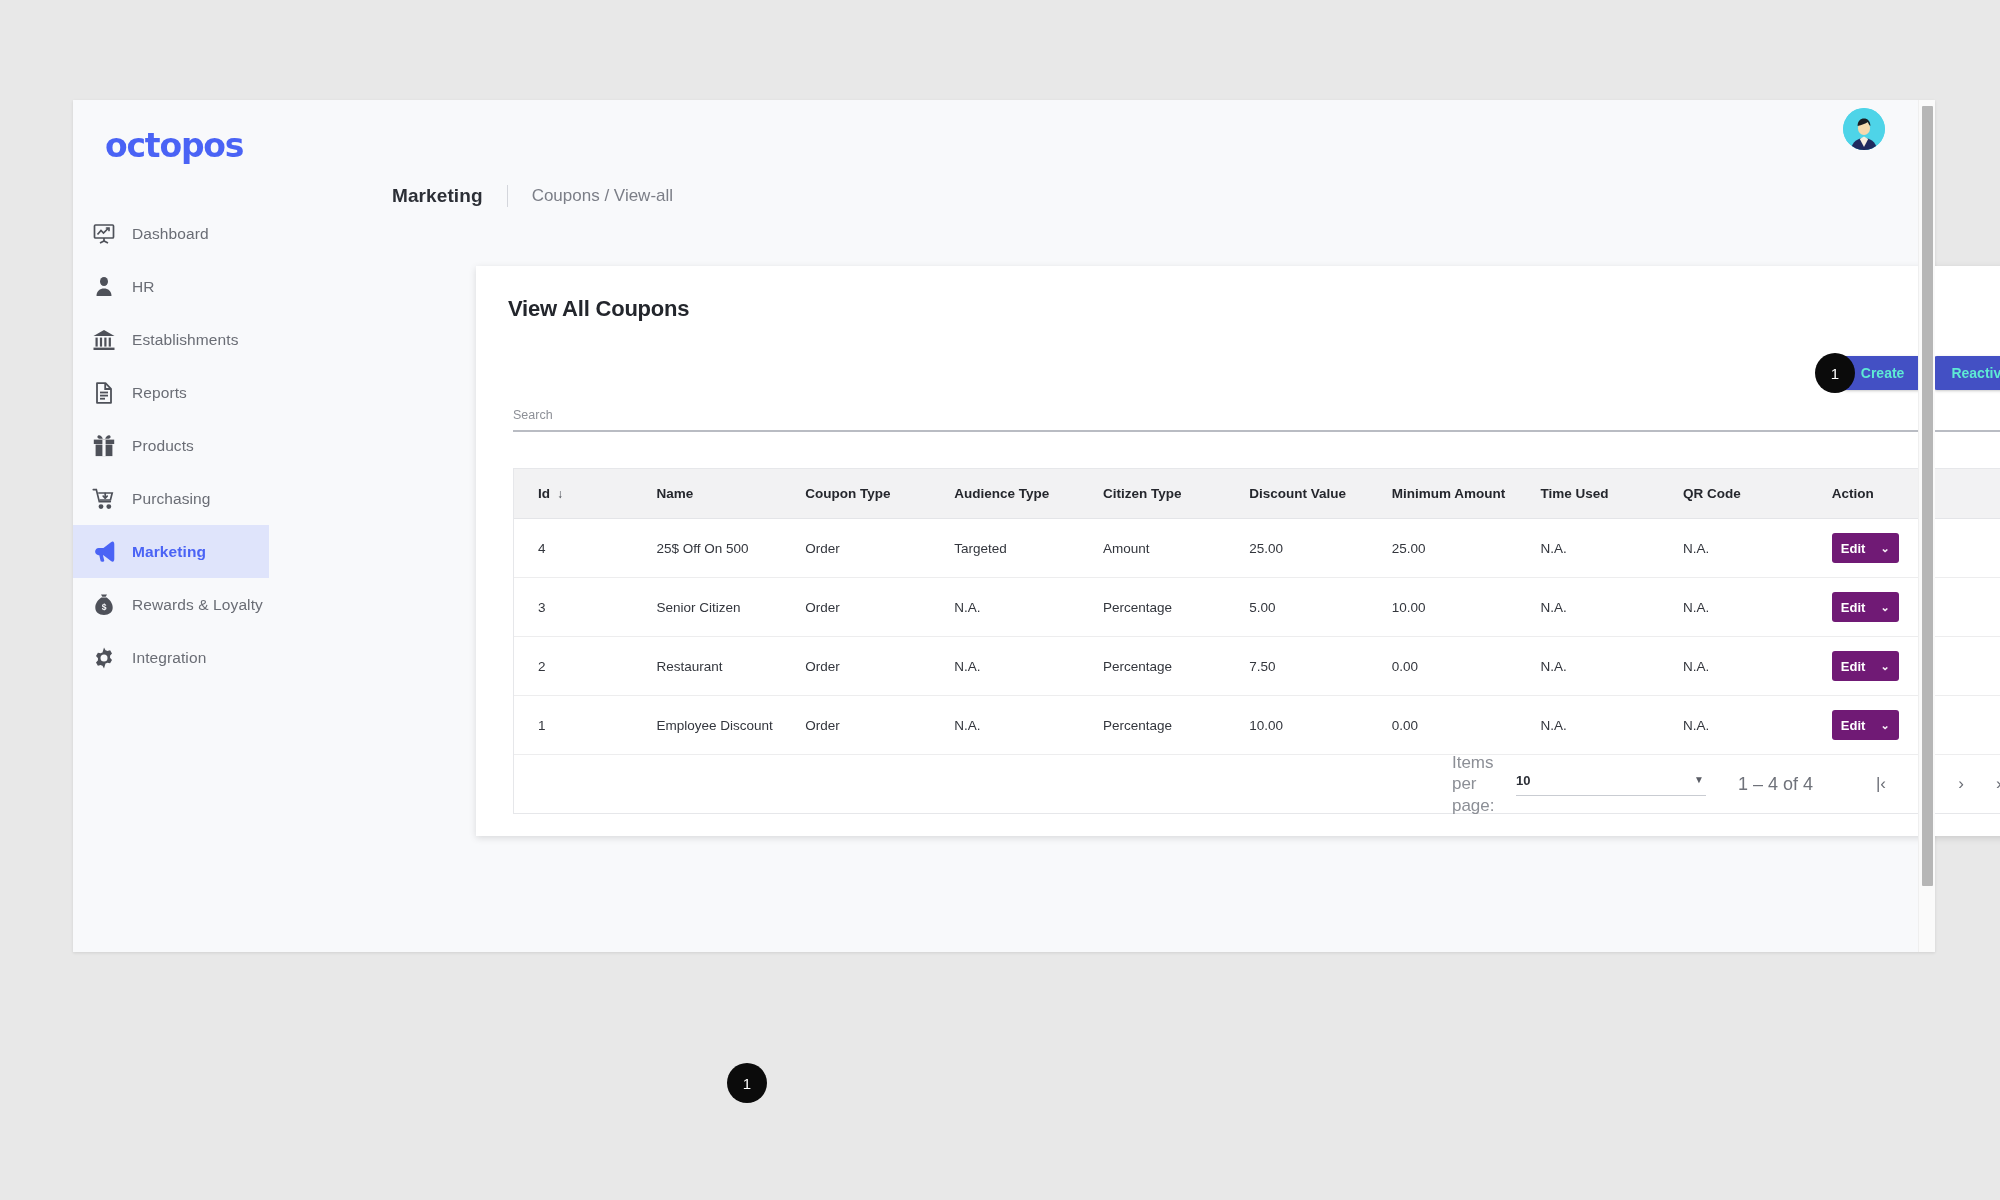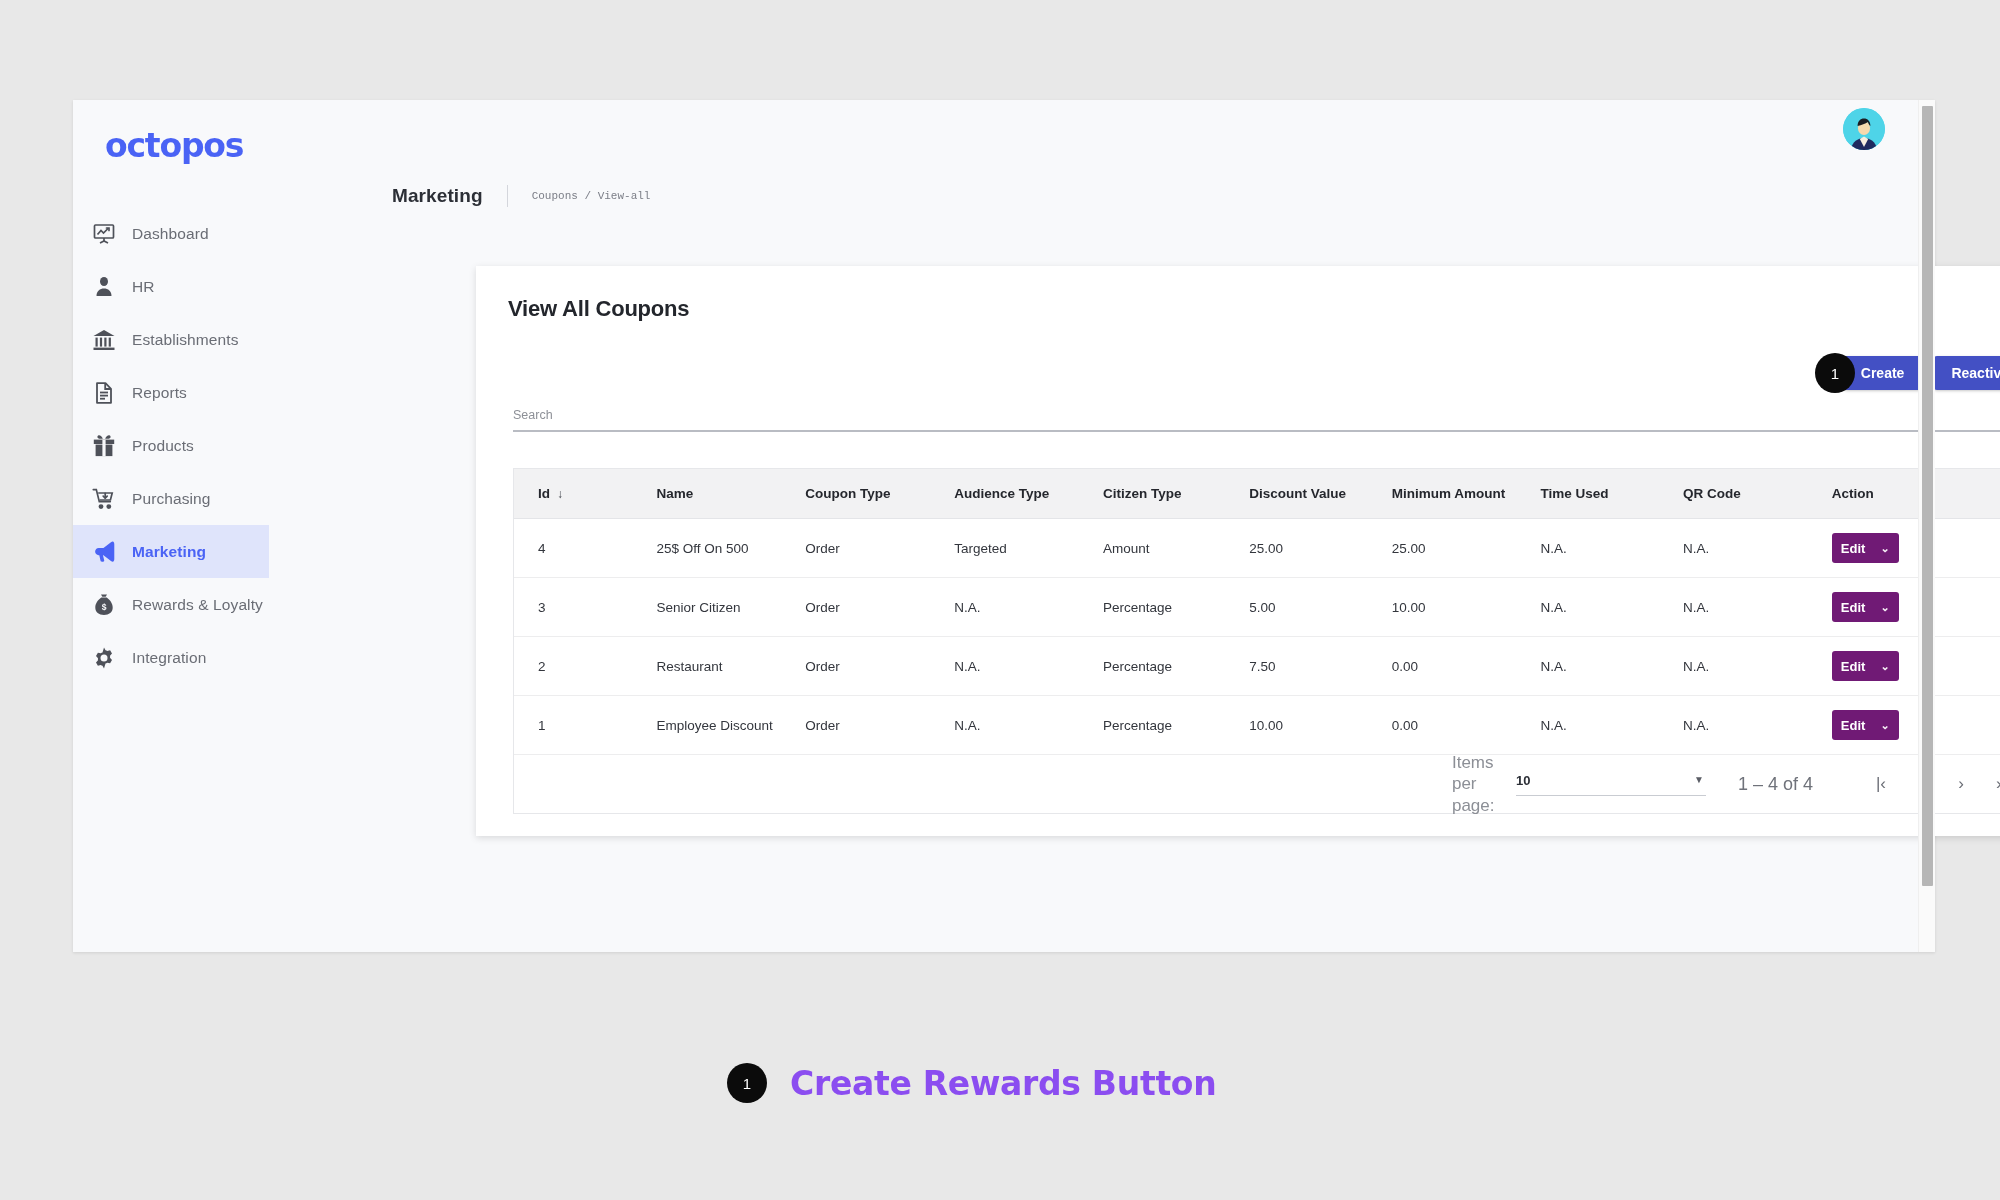--- a/index.html
+++ b/index.html
@@ -92,23 +92,22 @@
     font-weight: bold;
     color: #2c2f36;
     letter-spacing: .1px;
   }
   .crumb-sep {
     width: 1px; height: 22px;
     background: #d4d6dc;
     margin: 0 24px;
   }
   .crumb-sub {
-    font-size: 11px;
+    font-size: 17px;
     color: #7b7e87;
-    font-family: Liberation Mono, monospace;
   }
 
   
   .card {
     position: absolute;
     left: 207px; top: 166px;
     width: 1602px; height: 570px;
     background: #fff;
     box-shadow: 0 2px 7px rgba(0,0,0,.13);
   }
@@ -122,21 +121,21 @@
 
   .actions-row {
     position: absolute;
     right: 52px; top: 90px;
     display: flex;
     gap: 13px;
     align-items: center;
   }
   .btn-primary {
     background: #4350c4;
-    color: #ffffff;
+    color: #5eead4;
     border: none;
     font-size: 14px;
     font-weight: 600;
     height: 34px;
     padding: 0 17px;
     border-radius: 3px;
     cursor: pointer;
     font-family: "Liberation Sans", sans-serif;
     box-shadow: 0 1px 3px rgba(0,0,0,.22);
   }
@@ -587,14 +586,13 @@
 
     <div class="win-scroll">
       <div class="win-scroll-thumb"></div>
     </div>
 
   </section>
 </div>
 
 <div class="legend">
   <span class="legend-badge">1</span>
-  <span class="legend-text">Create Rewards Button</span>
 </div>
 
 </body></html>

